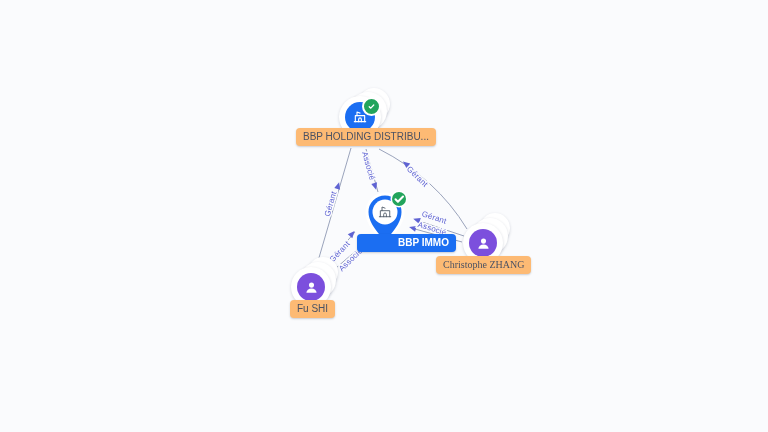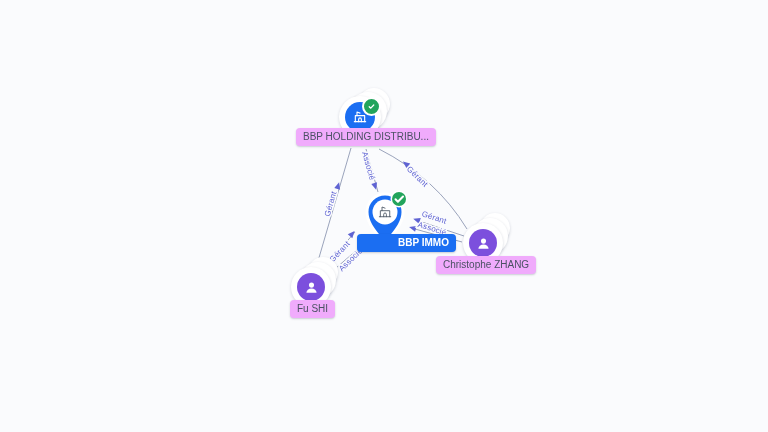--- a/index.html
+++ b/index.html
@@ -20,21 +20,21 @@
         box-shadow:0 1px 3px rgba(30,40,70,.18);}
   .inner{position:absolute;border-radius:50%;display:flex;align-items:center;justify-content:center;}
   .inner.blue{background:#1b6ef2;color:#fff;}
   .inner.purple{background:#7c4fdd;color:#fff;}
   .badge{position:absolute;width:15px;height:15px;border-radius:50%;
          background:#22a45c;border:2px solid #fff;display:flex;align-items:center;justify-content:center;
          box-sizing:content-box;}
   .badge svg{width:9px;height:9px;}
   .pill{
     position:absolute;z-index:3;white-space:nowrap;
-    background:#f0abfc;color:#4a5163;font-size:10px;line-height:12px;
+    background:#fdba74;color:#4a5163;font-size:10px;line-height:12px;
     padding:3px 7px;border-radius:4px;
     box-shadow:0 1px 2px rgba(30,40,70,.22);
   }
   .pill.selected{background:#1b6ef2;color:#fff;font-weight:bold;}
   .pin{position:absolute;z-index:2;}
 </style>
 </head>
 <body>
 
 <div class="stage">
@@ -126,21 +126,21 @@
     <div class="circ" style="left:0;top:0;width:40px;height:40px;"></div>
     <div class="inner purple" style="left:6px;top:6px;width:28px;height:28px;">
       <svg viewBox="0 0 24 24" width="17" height="17">
         <g fill="currentColor">
           <circle cx="12" cy="8.6" r="3.6"></circle>
           <path d="M4.8 19.5 a7.2 6 0 0 1 14.4 0 z"></path>
         </g>
       </svg>
     </div>
   </div>
-  <div class="pill" style="left:436px;top:256px;">Christophe ZHANG</div>
+  <div class="pill" style="left:436px;top:256px;font-family:Liberation Serif, serif;">Christophe ZHANG</div>
 
   <div class="node" style="left:291px;top:267px;width:40px;height:40px;">
     <div class="circ" style="left:17px;top:-10px;width:30px;height:30px;"></div>
     <div class="circ" style="left:9px;top:-5px;width:36px;height:36px;"></div>
     <div class="circ" style="left:0;top:0;width:40px;height:40px;"></div>
     <div class="inner purple" style="left:6px;top:6px;width:28px;height:28px;">
       <svg viewBox="0 0 24 24" width="17" height="17">
         <g fill="currentColor">
           <circle cx="12" cy="8.6" r="3.6"></circle>
           <path d="M4.8 19.5 a7.2 6 0 0 1 14.4 0 z"></path>

